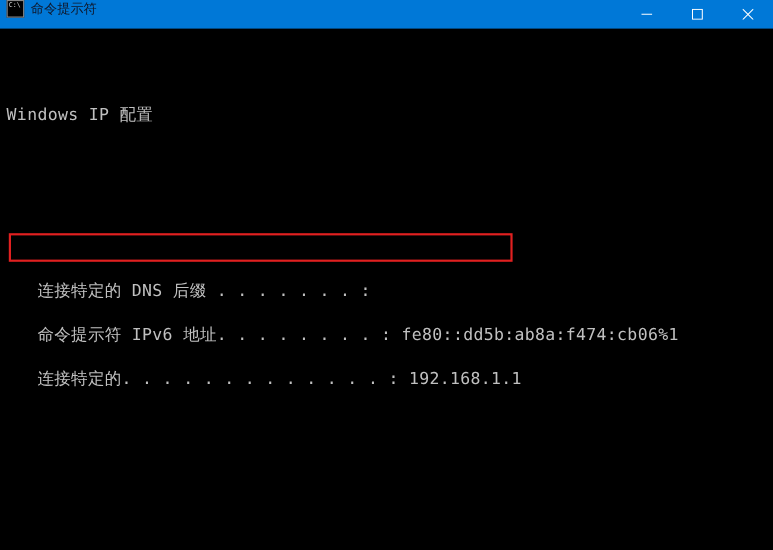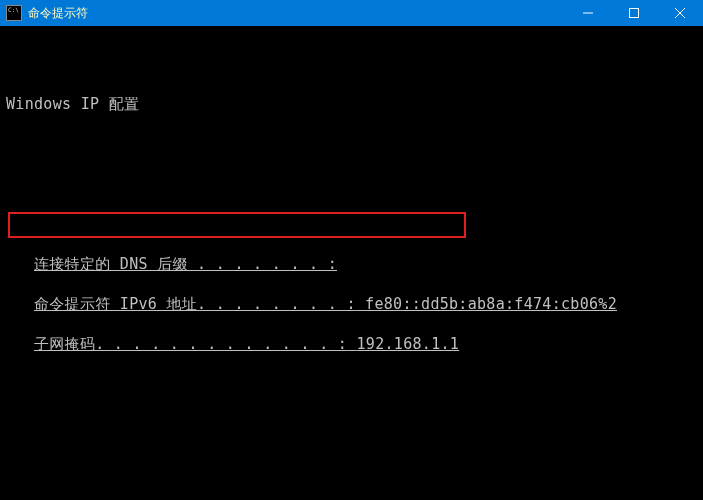--- a/index.html
+++ b/index.html
@@ -1,26 +1,26 @@
 <!DOCTYPE html>
 <html><head>
   <meta charset="utf-8">
   <style>
     * { margin: 0; padding: 0; box-sizing: border-box; }
     body { width: 703px; height: 500px; background: #000; font-family: "NSimSun", "SimSun", "Consolas", monospace; overflow: hidden; }
-    .titlebar { height: 26px; background: #0078d7; display: flex; align-items: center; color: #fef9c3; font-family: Liberation Sans, sans-serif; font-size: 12px; }
+    .titlebar { height: 26px; background: #0078d7; display: flex; color: #0f172a; font-family: Liberation Sans, sans-serif; font-size: 12px; }
     .titlebar-icon { width: 16px; height: 16px; margin-left: 6px; margin-right: 6px; background: #000; border: 1px solid #888; position: relative; }
     .titlebar-icon::after { content: "C:\\"; position: absolute; top: 0; left: 1px; font-size: 6px; color: #ccc; font-family: Consolas, monospace; line-height: 7px; }
     .titlebar-title { flex: 1; }
     .win-controls { display: flex; height: 100%; }
     .win-btn { width: 46px; height: 100%; display: flex; align-items: center; justify-content: center; color: #fff; }
     .win-btn svg { stroke: #fff; }
     .terminal { padding: 8px 6px; color: #c0c0c0; font-size: 15px; line-height: 20px; white-space: pre; position: relative; letter-spacing: 0.3px; }
     .line { height: 20px; }
-    .indent { padding-left: 28px; text-decoration: underline; }
+    .indent { padding-left: 28px; }
     .hlbox { position: absolute; border: 2px solid #e02020; pointer-events: none; }
   </style>
 </head>
 <body>
 
 <div class="titlebar">
   <div class="titlebar-icon"></div>
   <div class="titlebar-title">命令提示符</div>
   <div class="win-controls">
     <div class="win-btn">
@@ -42,22 +42,22 @@
   </div>
 </div>
 
 <div class="terminal">
 <div class="line"></div>
 <div class="line">Windows IP 配置</div>
 <div class="line"></div>
 <div class="line"></div>
 <div class="line"></div>
 <div class="line indent"><span>连接特定的 DNS 后缀 . . . . . . . :</span></div>
-<div class="line indent"><span>命令提示符 IPv6 地址. . . . . . . . :</span> <span>fe80::dd5b:ab8a:f474:cb06%2</span></div>
-<div class="line indent"><span>子网掩码. . . . . . . . . . . . . :</span> <span>192.168.1.1</span></div>
+<div class="line indent"><span>命令提示符 IPv6 地址. . . . . . . . :</span> <span>fe80::dd5b:ab8a:f474:cb06%1</span></div>
+<div class="line indent"><span>连接特定的. . . . . . . . . . . . . :</span> <span>192.168.1.1</span></div>
 <div class="line"></div>
 
 
 
 
 
 
 
 
 

